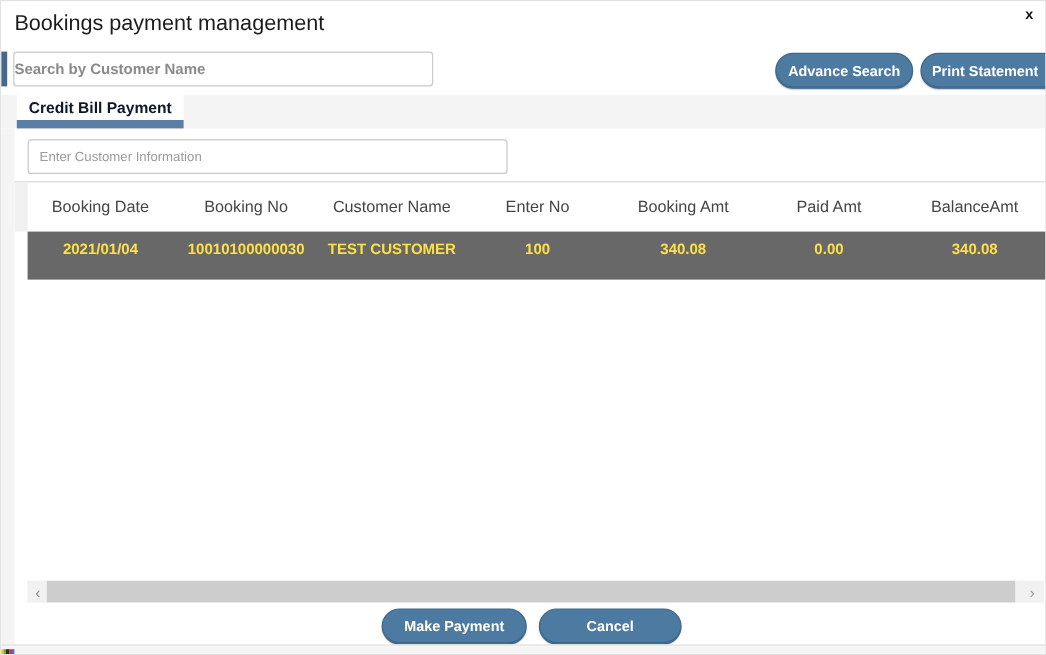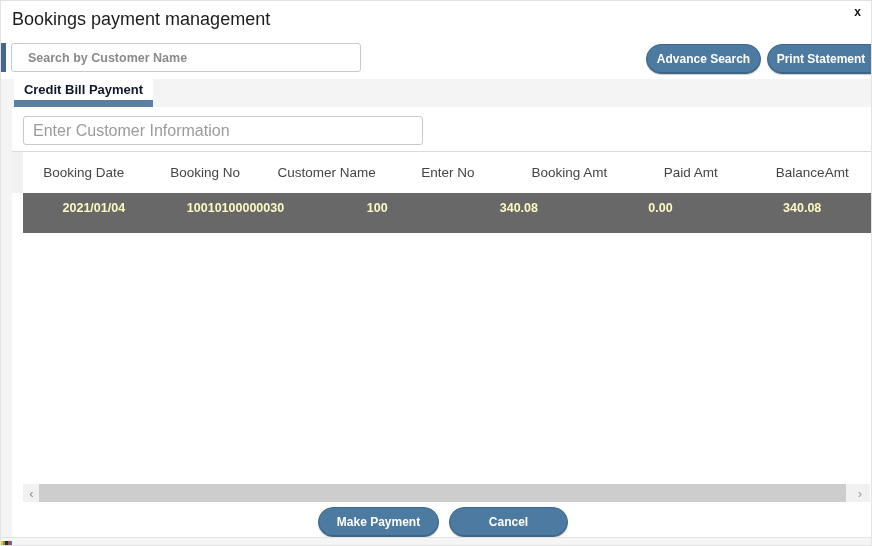--- a/index.html
+++ b/index.html
@@ -7,55 +7,55 @@
   .dialog{position:relative;width:872px;height:546px;background:#fff;box-sizing:border-box;
           border:1px solid #e3e3e3;overflow:hidden;}
 
   .title{position:absolute;left:11px;top:8px;font-size:18px;color:#1c1c1c;}
   .close-x{position:absolute;right:6px;top:2px;font-size:12px;font-weight:700;color:#111;
            cursor:pointer;padding:2px 4px;}
 
   
   .accent-fragment{position:absolute;left:0;top:42px;width:5px;height:29px;background:#46688c;}
   .search-input{position:absolute;left:10px;top:42px;width:350px;height:29px;box-sizing:border-box;
-                border:1px solid #c9c9c9;border-radius:3px;padding:0 16px;font-size:12.5px;
+                border:1px solid #c9c9c9;border-radius:3px;padding:0 0;font-size:12.5px;
                 font-family:"Liberation Sans",sans-serif;font-weight:700;color:#333;outline:none;}
   .search-input::placeholder{color:#8a8a8a;font-weight:600;}
   .btn{position:absolute;height:28px;background:#4d7aa1;border:1px solid #3e6889;border-radius:15px;
        color:#fff;font-weight:700;font-size:12px;font-family:"Liberation Sans",sans-serif;
        box-shadow:inset 0 -1px 0 #3c6486,0 1px 1px rgba(0,0,0,.2);cursor:pointer;
        display:flex;align-items:center;justify-content:center;}
   .btn-advance{left:645px;top:43px;width:113px;}
   .btn-print{left:766px;top:43px;width:106px;border-top-right-radius:0;border-bottom-right-radius:0;}
 
   
   .tab-strip{position:absolute;left:0;top:78px;width:872px;height:28px;background:#f4f4f4;}
   .tab-active{position:absolute;left:13px;top:0;width:139px;height:21px;background:#fff;
               display:flex;align-items:center;justify-content:center;font-size:13px;font-weight:700;
               color:#0f172a;cursor:pointer;}
   .tab-underline{position:absolute;left:13px;bottom:0;width:139px;height:7px;background:#5b7fa4;}
 
   .customer-input{position:absolute;left:22px;top:115px;width:400px;height:29px;box-sizing:border-box;
-                  border:1px solid #c9c9c9;border-radius:3px;padding:0 9px;font-size:16px;
+                  border:1px solid #c9c9c9;border-radius:3px;padding:0 9px;font-size:11px;
                   font-family:"Liberation Sans",sans-serif;color:#333;outline:none;}
   .customer-input::placeholder{color:#9b9b9b;font-weight:400;}
 
   .left-gutter{position:absolute;left:0;top:106px;width:11px;height:433px;background:#f4f4f4;}
 
   
   .grid-header{position:absolute;left:11px;top:150px;width:861px;height:42px;background:#fff;
                border-top:1px solid #d9d9d9;box-sizing:border-box;display:flex;}
   .row-header-cell{width:11px;height:100%;background:#f1f1f1;}
   .cols{display:flex;flex:1;}
   .col{flex:1;display:flex;align-items:center;justify-content:center;font-size:13.5px;color:#454545;
        cursor:pointer;}
   .grid-row{position:absolute;left:22px;top:192px;width:850px;height:40px;background:#686868;
             display:flex;cursor:pointer;}
   .cell{flex:1;display:flex;align-items:flex-start;justify-content:center;padding-top:8px;
-        font-size:12.5px;font-weight:700;color:#fef9c3;box-sizing:border-box;}
+        font-size:12.5px;font-weight:700;color:#fde047;box-sizing:border-box;}
 
   
   .hscroll{position:absolute;left:22px;top:483px;width:847px;height:18px;background:#f1f1f1;}
   .hs-arrow{position:absolute;top:0;width:17px;height:18px;display:flex;align-items:center;
             justify-content:center;color:#8a8a8a;font-size:13px;cursor:pointer;background:#f1f1f1;}
   .hs-left{left:0;}
   .hs-right{right:0;width:20px;color:#9a9a9a;}
   .hs-thumb{position:absolute;left:16px;right:24px;top:0;height:18px;background:#cdcdcd;cursor:pointer;}
 
   
@@ -98,20 +98,21 @@
       <div class="col">Enter No</div>
       <div class="col">Booking Amt</div>
       <div class="col">Paid Amt</div>
       <div class="col">BalanceAmt</div>
     </div>
   </div>
 
   <div class="grid-row">
     <div class="cell">2021/01/04</div>
     <div class="cell">10010100000030</div>
+    <div class="cell">TEST CUSTOMER</div>
     <div class="cell">100</div>
     <div class="cell">340.08</div>
     <div class="cell">0.00</div>
     <div class="cell">340.08</div>
   </div>
 
   <div class="hscroll">
     <div class="hs-arrow hs-left">‹</div>
     <div class="hs-thumb"></div>
     <div class="hs-arrow hs-right">›</div>

